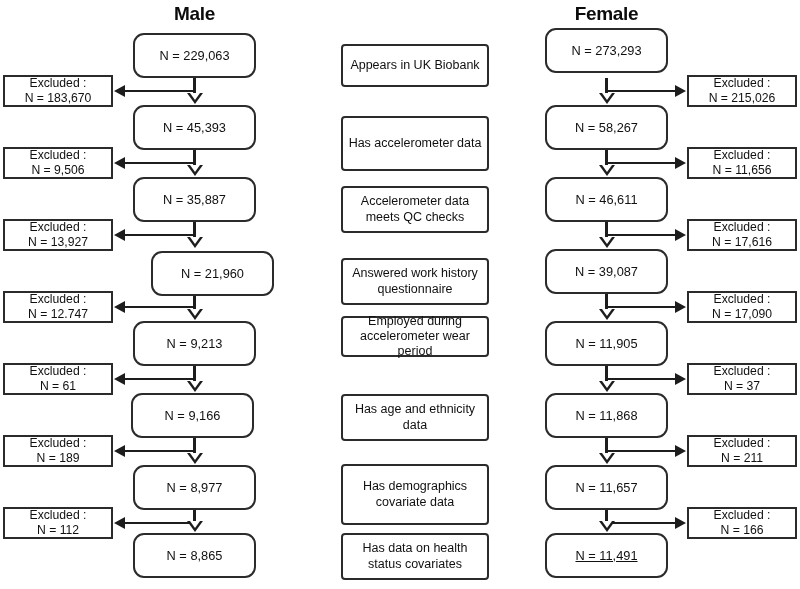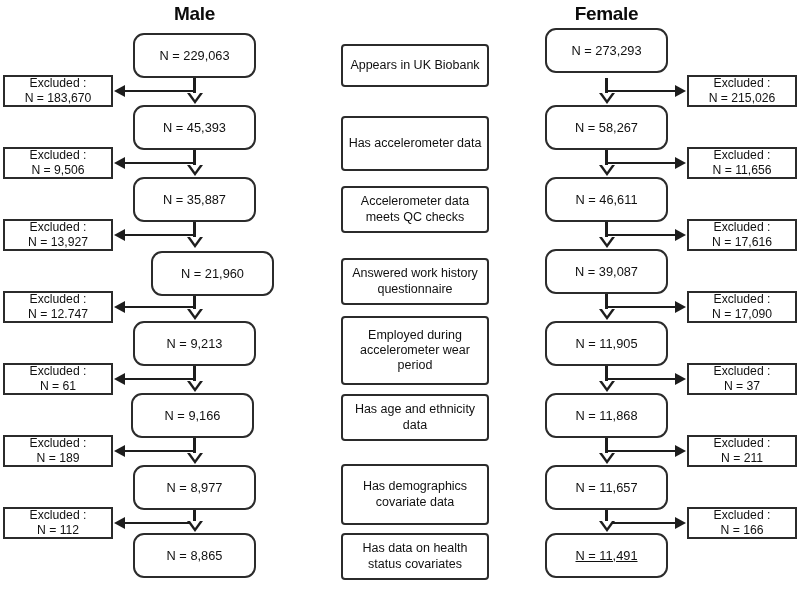--- a/index.html
+++ b/index.html
@@ -147,21 +147,21 @@
       <div class="node main" style="left: 545px; top: 321px;">N = 11,905</div>
       <div class="node main" style="left: 545px; top: 393px;">N = 11,868</div>
       <div class="node main" style="left: 545px; top: 465px;">N = 11,657</div>
       <div class="node main" style="left: 545px; top: 533px; text-decoration: underline;">N = 11,491</div>
       <div class="node criterion" style="top: 44px; height: 43px;">Appears in UK Biobank</div>
       <div class="node criterion" style="top: 116px; height: 55px;">Has accelerometer data</div>
       <div class="node criterion" style="top: 186px; height: 47px;">Accelerometer data
 meets QC checks</div>
       <div class="node criterion" style="top: 258px; height: 47px;">Answered work history
 questionnaire</div>
-      <div class="node criterion" style="top: 316px; height: 69px;">Employed during
+      <div class="node criterion" style="top: 316px; height: 41px;">Employed during
 accelerometer wear
 period</div>
       <div class="node criterion" style="top: 394px; height: 47px;">Has age and ethnicity
 data</div>
       <div class="node criterion" style="top: 464px; height: 61px;">Has demographics
 covariate data</div>
       <div class="node criterion" style="top: 533px; height: 47px;">Has data on health
 status covariates</div>
       <div class="vline" style="left: 193px; top: 78px; height: 16px;"></div>
       <div class="tri-down" style="left: 186.5px; top: 93px;"></div>

